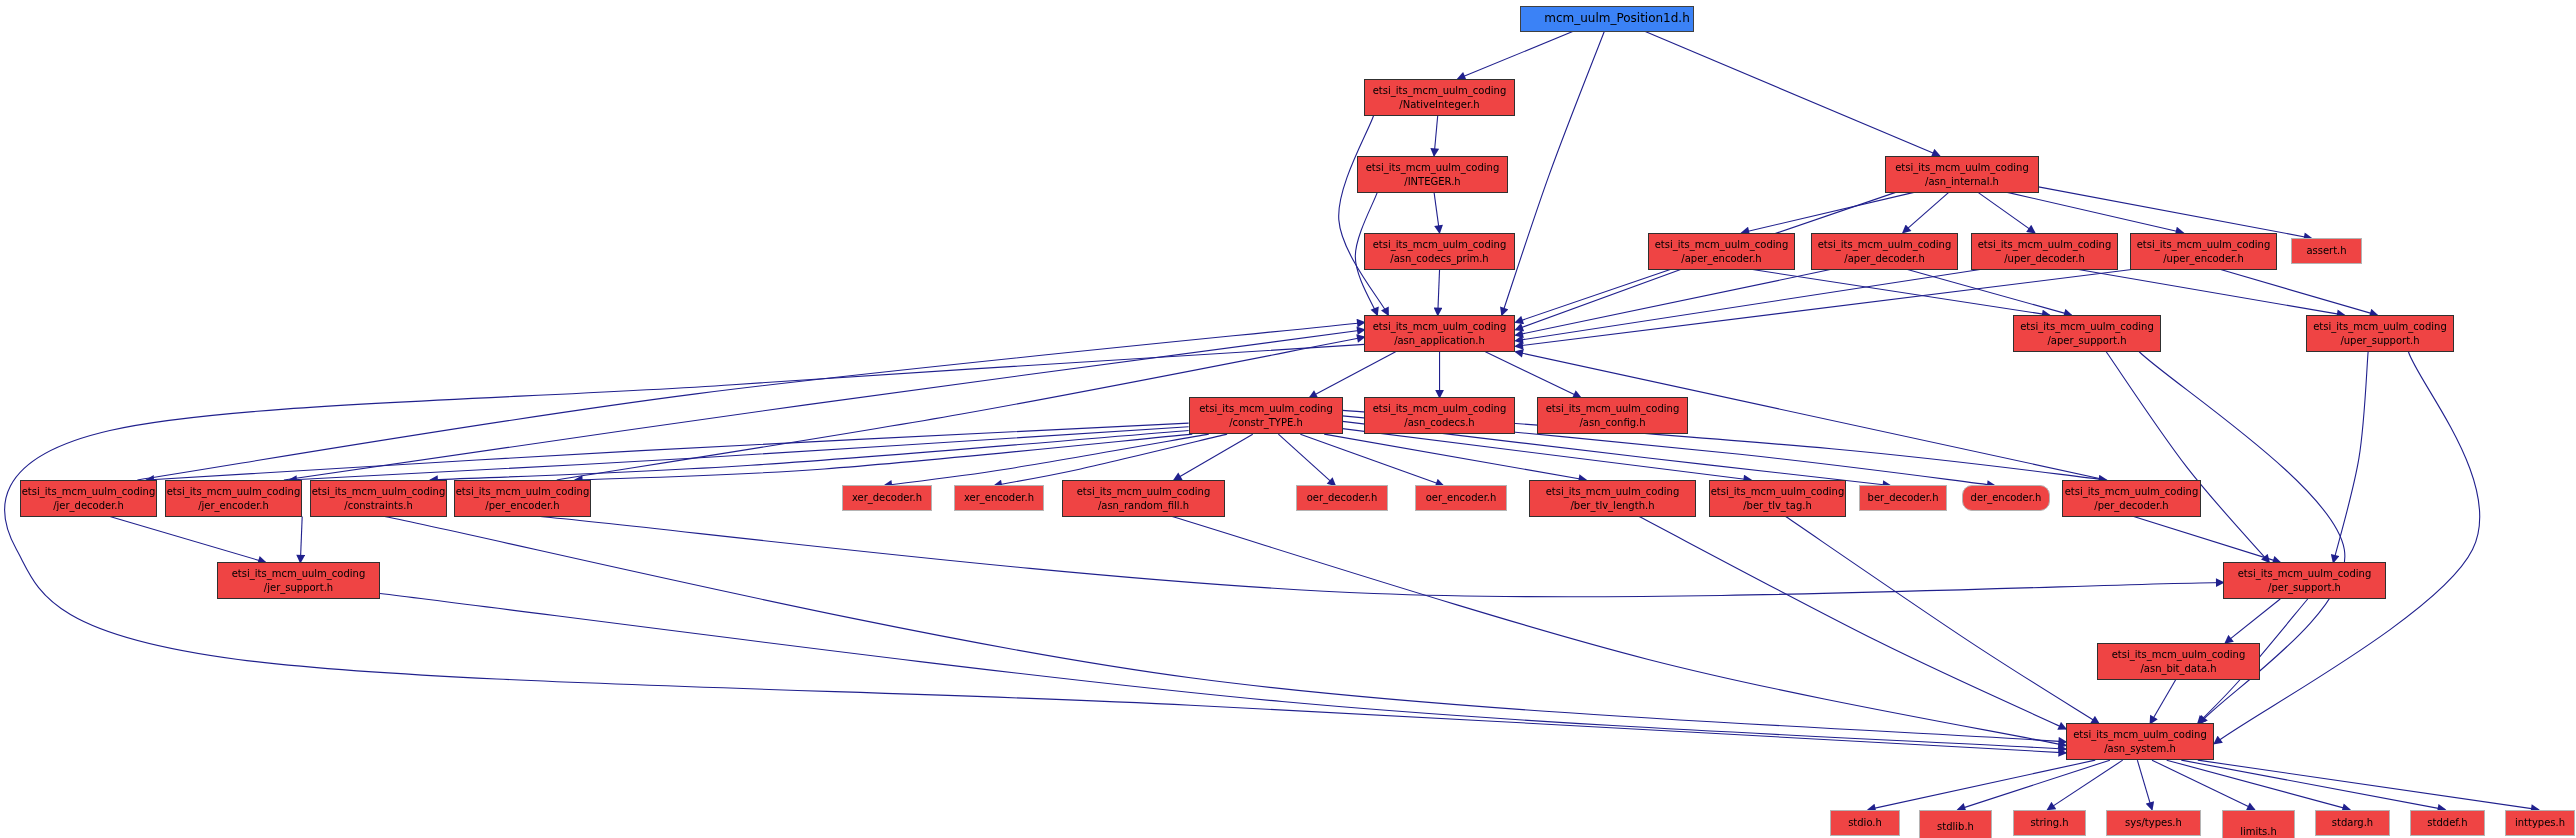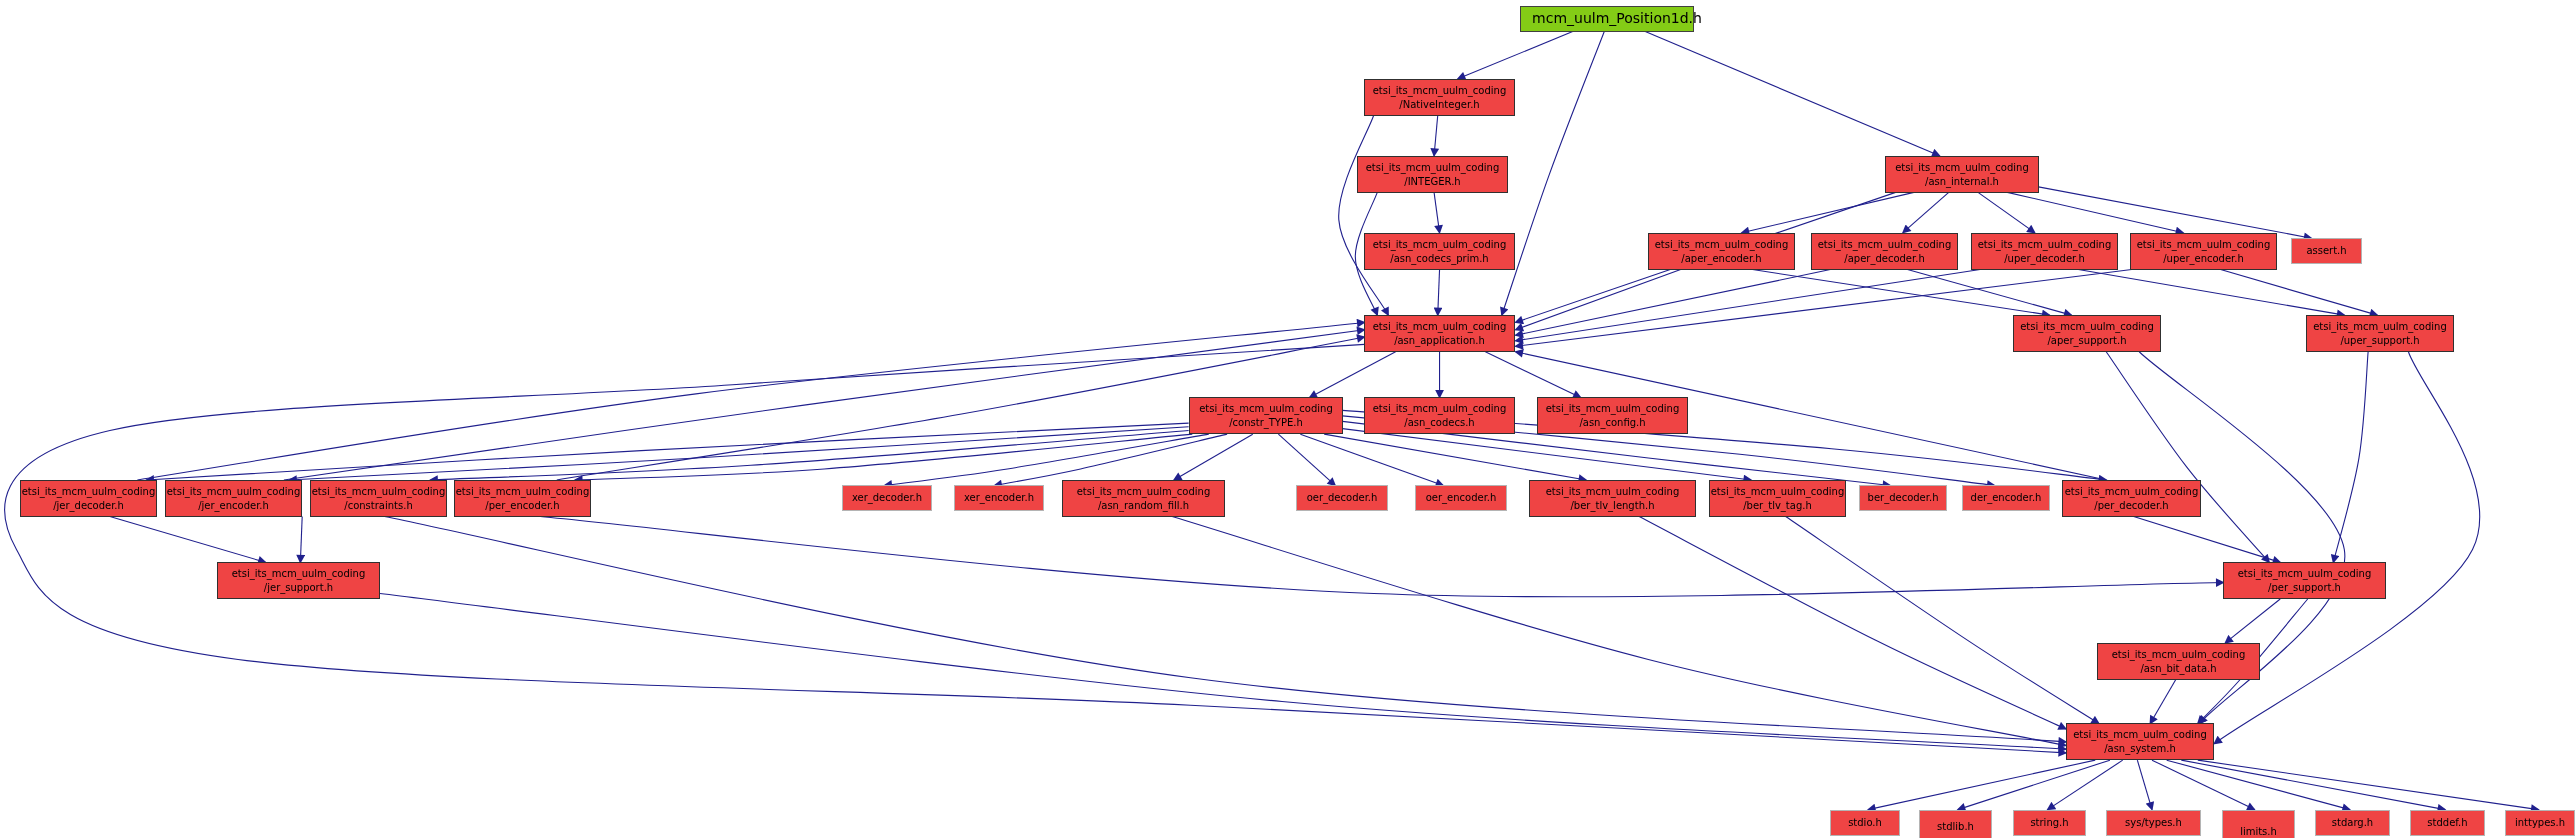--- a/index.html
+++ b/index.html
@@ -2,21 +2,21 @@
 <html style="font-size:14.7px"><head>
 <meta charset="utf-8">
 <style>
   html,body{margin:0;padding:0;background:#ffffff;}
   #canvas{position:relative;width:2576px;height:839px;background:#ffffff;overflow:hidden;
           font-family:"DejaVu Sans","Liberation Sans",sans-serif;}
   #edges{position:absolute;left:0;top:0;width:2576px;height:839px;}
   .node{position:absolute;box-sizing:border-box;background:#ef4444;border:0.9px solid #303030;
         display:flex;flex-direction:column;align-items:center;justify-content:center;
         font-size:10px;line-height:1.32;color:#000;text-align:center;white-space:nowrap;z-index:2;}
-  .node.root{background:#84cc16;border:1.8px solid #404040;font-size:14px;padding-left:20px;}
+  .node.root{background:#3b82f6;border:1.8px solid #404040;font-size:12px;padding-left:20px;}
   .node.system{border:0.9px solid #b4b4b4;}
   .node div{pointer-events:none;}
 </style>
 </head>
 <body>
 
 <div id="canvas">
   <svg id="edges" xmlns="http://www.w3.org/2000/svg" viewBox="0 0 2813 916" width="2576" height="839">
       <defs>
         <marker id="arrow" viewBox="0 0 10 10" refX="8.5" refY="5" markerWidth="9" markerHeight="8" orient="auto">
@@ -190,21 +190,21 @@
       <div>etsi_its_mcm_uulm_coding</div>
       <div>/ber_tlv_length.h</div>
     </div>
     <div class="node lib" style="left: 1709px; top: 480px; width: 137px; height: 37px;">
       <div>etsi_its_mcm_uulm_coding</div>
       <div>/ber_tlv_tag.h</div>
     </div>
     <div class="node system" style="left: 1859px; top: 485px; width: 88px; height: 26px;">
       <div>ber_decoder.h</div>
     </div>
-    <div class="node system" style="left: 1962px; top: 485px; width: 88px; height: 26px;">
+    <div class="node system" style="left: 1962px; top: 485px; width: 88px; height: 26px; border-radius: 10px;">
       <div>der_encoder.h</div>
     </div>
     <div class="node lib" style="left: 2062px; top: 480px; width: 139px; height: 37px;">
       <div>etsi_its_mcm_uulm_coding</div>
       <div>/per_decoder.h</div>
     </div>
     <div class="node lib" style="left: 217px; top: 562px; width: 163px; height: 37px;">
       <div>etsi_its_mcm_uulm_coding</div>
       <div>/jer_support.h</div>
     </div>

